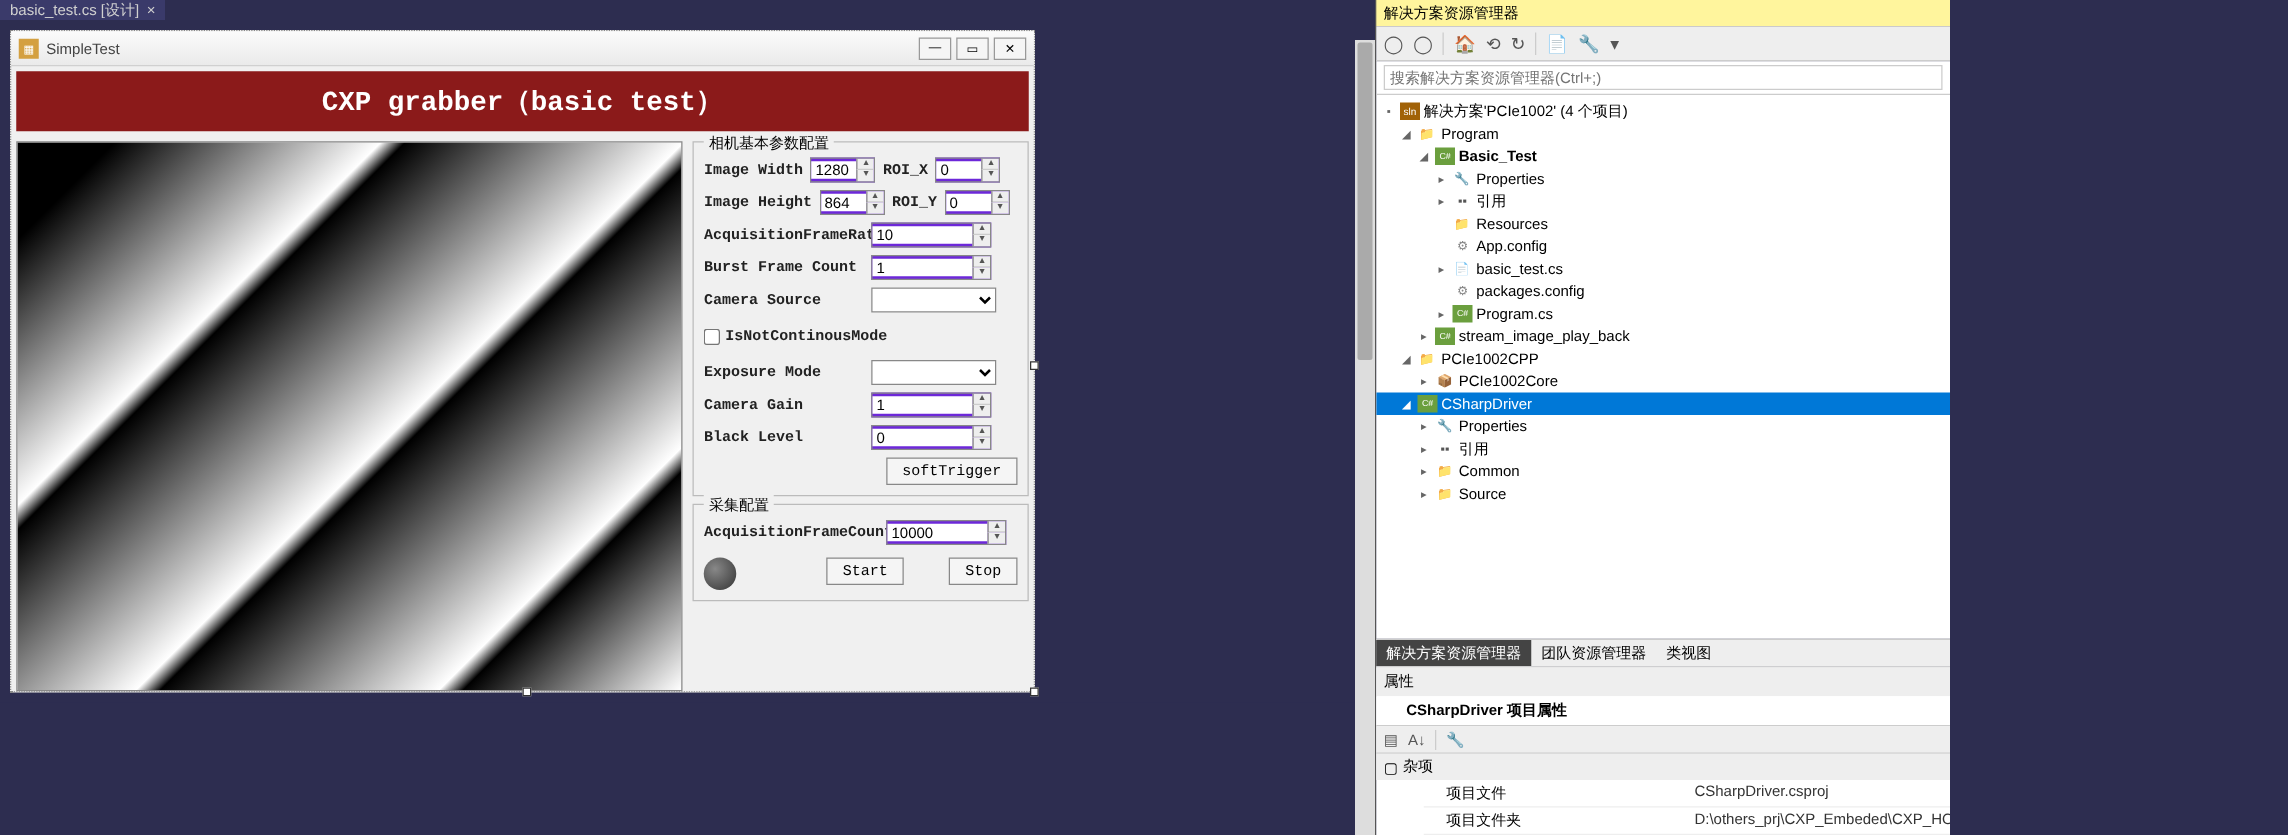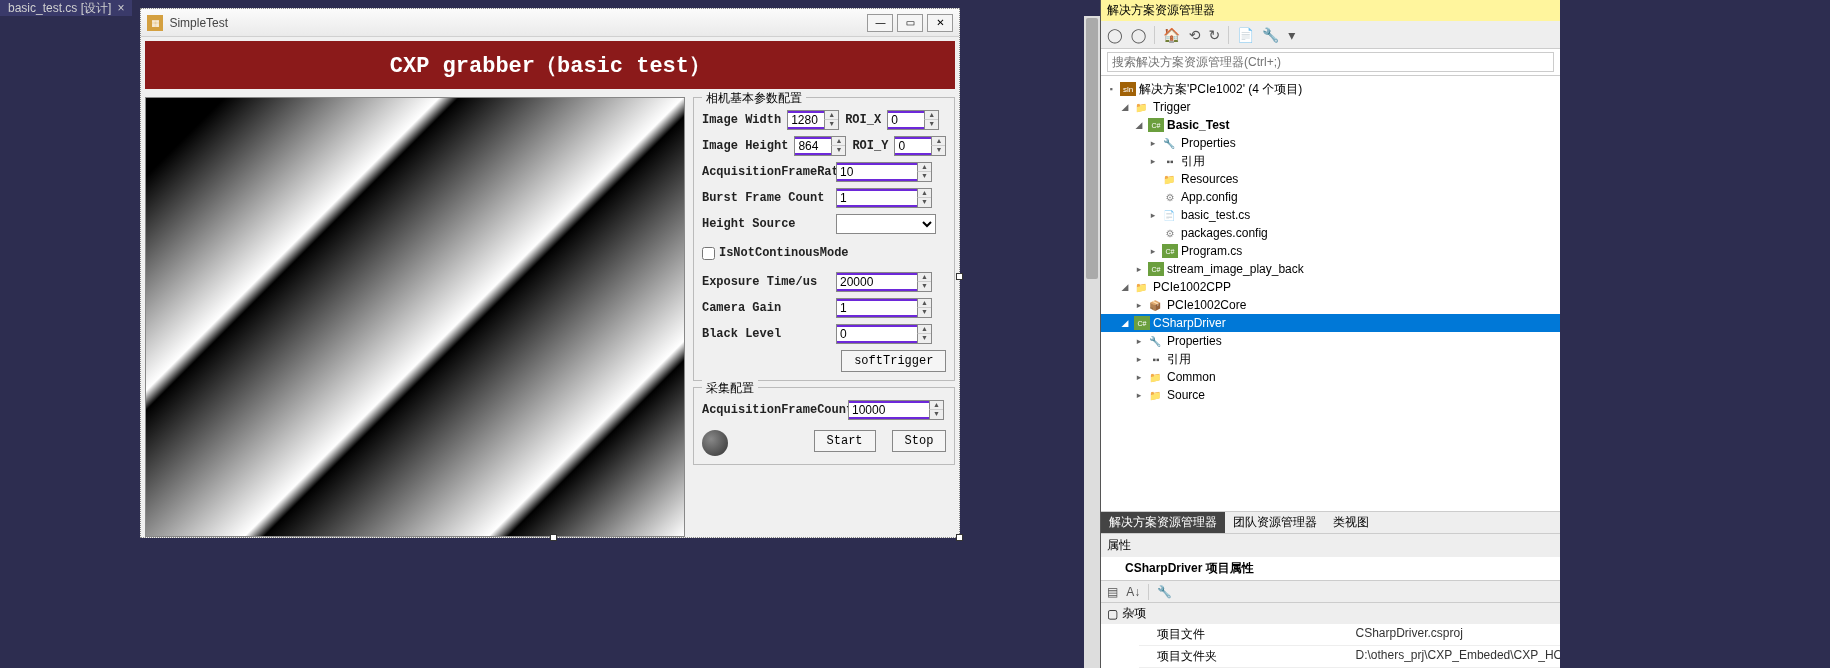--- a/index.html
+++ b/index.html
@@ -1,19 +1,19 @@
 <!DOCTYPE html>
 <html><head>
 <meta charset="utf-8">
 <style>
 * { margin: 0; padding: 0; box-sizing: border-box; font-family: "Microsoft YaHei", "Segoe UI", sans-serif; font-size: 12px; }
 body { background: #2d2d50; width: 1830px; height: 668px; overflow: hidden; display: flex; }
 
 
-.designer-area { width: 1100px; height: 668px; background: #2d2d50; display: flex; flex-direction: row; }
+.designer-area { width: 1100px; height: 668px; background: #2d2d50; display: flex; flex-direction: column; }
 .tab-strip { height: 16px; background: #2d2d50; display: flex; align-items: center; }
 .tab-active { background: #3a3a6a; color: #d0d0d0; padding: 0 8px; height: 16px; display: flex; align-items: center; font-size: 11px; }
 .tab-close { margin-left: 6px; color: #d0d0d0; cursor: pointer; }
 .designer-surface { flex: 1; background: #2d2d50; padding: 8px; }
 
 
 .form-window { width: 820px; height: 530px; background: #f0f0f0; border: 1px dotted #888; position: relative; }
 .form-titlebar { height: 28px; background: linear-gradient(#fbfbfb, #eaeaea); border-bottom: 1px solid #d0d0d0; display: flex; align-items: center; padding: 0 6px; }
 .form-icon { width: 16px; height: 16px; background: #d4a040; margin-right: 6px; display: inline-flex; align-items: center; justify-content: center; font-size: 9px; color: #fff; }
 .form-title { flex: 1; color: #444; font-size: 12px; }
@@ -177,40 +177,34 @@
               <div class="spinner wide">
                     <input value="1" style="">
                     <div class="spinner-btns">
                       <span>▲</span>
                       <span>▼</span>
                     </div>
                   </div>
             </div>
 
             <div class="field-row">
-              <span class="field-label w1">Height Source</span>
+              <span class="field-label w1">Camera Source</span>
               <select class="combo"><option></option></select>
             </div>
 
             <div class="checkbox-row">
               <input type="checkbox" style="">
               <span class="field-label">IsNotContinousMode</span>
             </div>
 
-
-            <div class="field-row">
-              <span class="field-label w1">Exposure Time/us</span>
-              <div class="spinner wide">
-                    <input value="20000" style="">
-                    <div class="spinner-btns">
-                      <span>▲</span>
-                      <span>▼</span>
-                    </div>
-                  </div>
-            </div>
+            <div class="field-row">
+              <span class="field-label w1">Exposure Mode</span>
+              <select class="combo"><option></option></select>
+            </div>
+
 
             <div class="field-row">
               <span class="field-label w1">Camera Gain</span>
               <div class="spinner wide">
                     <input value="1" style="">
                     <div class="spinner-btns">
                       <span>▲</span>
                       <span>▼</span>
                     </div>
                   </div>
@@ -237,21 +231,21 @@
             <div class="field-row">
               <span class="field-label" style="width:140px">AcquisitionFrameCounts</span>
               <div class="spinner wide">
                     <input value="10000" style="">
                     <div class="spinner-btns">
                       <span>▲</span>
                       <span>▼</span>
                     </div>
                   </div>
             </div>
-            <div style="display:flex;align-items:center;gap:16px">
+            <div style="display:flex;align-items:center;gap:36px">
               <div class="indicator"></div>
               <div style="flex:1"></div>
               <button class="btn">Start</button>
               <button class="btn">Stop</button>
             </div>
           </div>
         </div>
       </div>
       <div class="resize-handle rh-r"></div>
       <div class="resize-handle rh-b"></div>
@@ -283,21 +277,21 @@
   </div>
   <div class="tree">
     <div class="tree-node" style="padding-left:4px">
         <span class="tree-toggle">▪</span>
         <span class="tree-icon ico-sln">sln</span>
         <span class="tree-label">解决方案'PCIe1002' (4 个项目)</span>
       </div>
     <div class="tree-node" style="padding-left:18px">
         <span class="tree-toggle">◢</span>
         <span class="tree-icon ico-folder">📁</span>
-        <span class="tree-label">Trigger</span>
+        <span class="tree-label">Program</span>
       </div>
     <div class="tree-node" style="padding-left:32px">
         <span class="tree-toggle">◢</span>
         <span class="tree-icon ico-cs">C#</span>
         <span class="tree-label bold">Basic_Test</span>
       </div>
     <div class="tree-node" style="padding-left:46px">
         <span class="tree-toggle">▸</span>
         <span class="tree-icon ico-wrench">🔧</span>
         <span class="tree-label">Properties</span>

